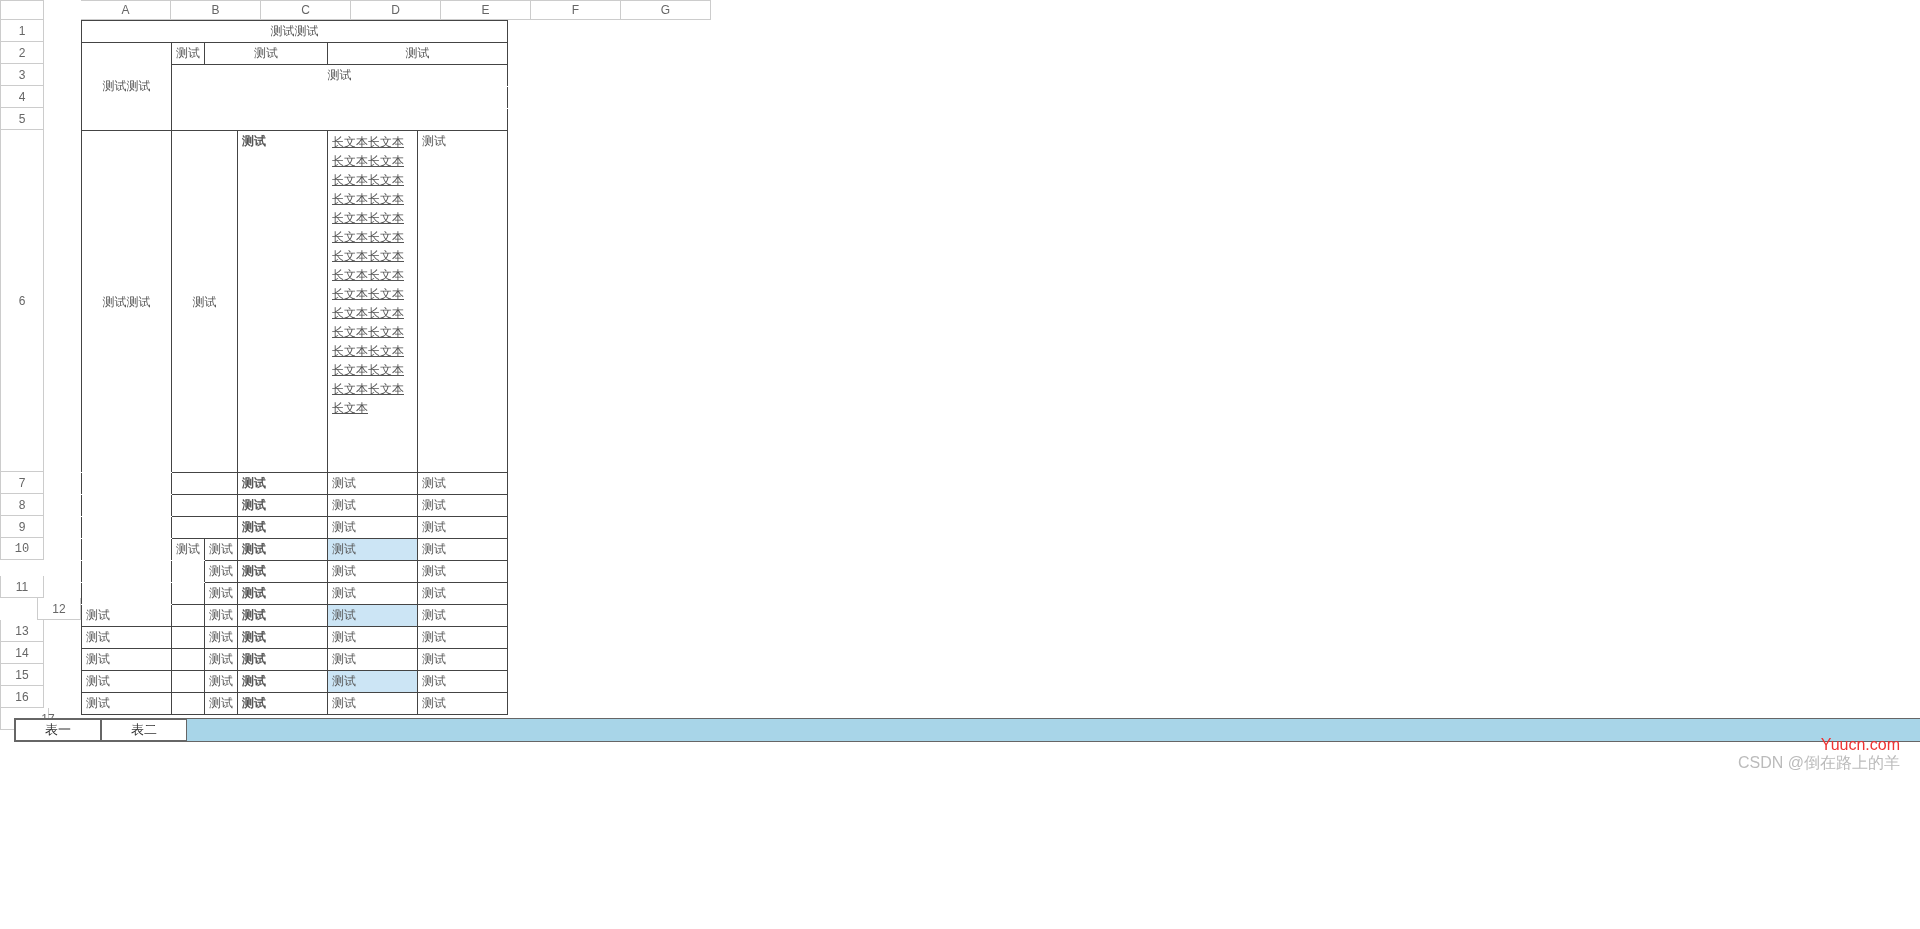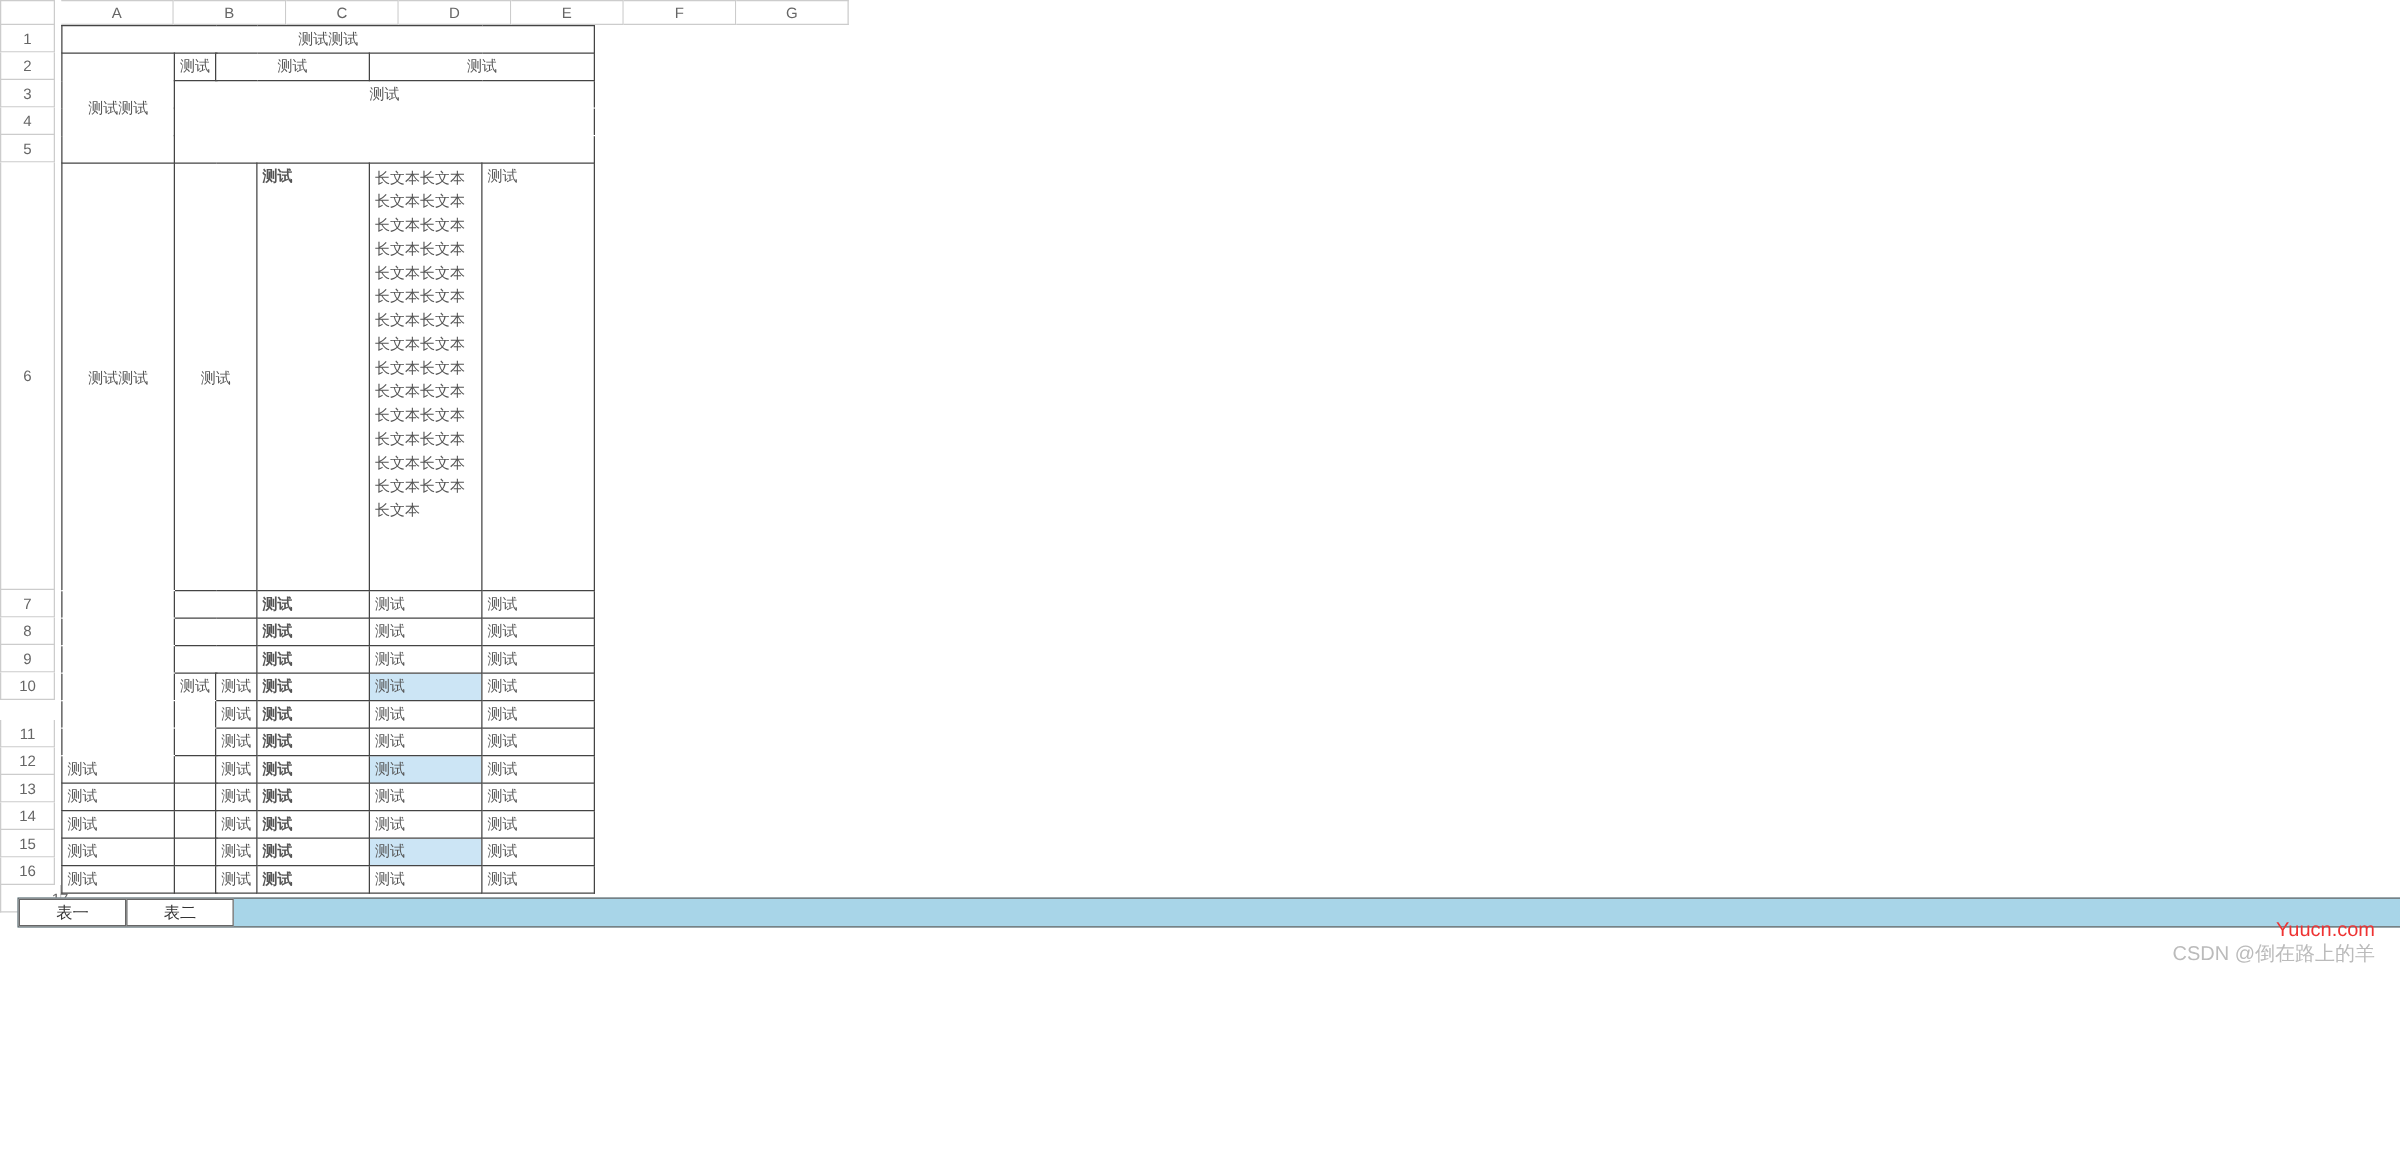--- a/index.html
+++ b/index.html
@@ -10,21 +10,21 @@
 .corner { width: 44px; height: 20px; border: 1px solid #ccc; background: #fff; }
 .row-header { width: 44px; border: 1px solid #ccc; border-top: none; background: #fff; text-align: center; color: #666; font-size: 12px; display: flex; align-items: center; justify-content: center; }
 .col-headers { display: flex; }
 .col-header { height: 20px; border: 1px solid #ccc; border-left: none; background: #fff; text-align: center; color: #666; font-size: 12px; display: flex; align-items: center; justify-content: center; }
 .grid-body { position: relative; }
 table.datagrid { border-collapse: collapse; position: absolute; left: 0; top: 0; }
 table.datagrid td { border: 1px solid #444; padding: 2px 4px; font-size: 12px; color: #555; vertical-align: top; overflow: hidden; }
 .center { text-align: center; vertical-align: middle !important; }
 .bold { font-weight: bold; color: #333; }
 .hl { background: #cce5f5; }
-.longtext { line-height: 19px; white-space: normal; word-break: break-all; }
+.longtext { line-height: 19px; white-space: normal; word-break: break-all; text-decoration: underline; }
 .tabs-fixedrow { position: absolute; top: 718px; left: 14px; width: 100%; height: 24px; display: flex; background: #a8d5e8; border: 1px solid #666; }
 .tab { width: 86px; height: 22px; border: 1px solid #666; background: #fff; text-align: center; line-height: 20px; font-size: 13px; cursor: pointer; }
 .watermark { position: absolute; right: 20px; bottom: 175px; color: #e33; font-size: 16px; pointer-events: none; }
 .credit { position: absolute; right: 20px; bottom: 155px; color: #bbb; font-size: 16px; pointer-events: none; }
 </style>
 </head>
 <body>
 
 <div class="spreadsheet">
   <div class="sheet-area">
@@ -34,23 +34,23 @@
 
     <div class="row-header" style="height: 22px;">1</div>
         <div class="row-header" style="height: 22px;">2</div>
         <div class="row-header" style="height: 22px;">3</div>
         <div class="row-header" style="height: 22px;">4</div>
         <div class="row-header" style="height: 22px;">5</div>
         <div class="row-header" style="height: 342px;">6</div>
         <div class="row-header" style="height: 22px;">7</div>
         <div class="row-header" style="height: 22px;">8</div>
         <div class="row-header" style="height: 22px;">9</div>
-        <div class="row-header" style="height: 22px;">10</div>
+        <div class="row-header" style="height: 22px; font-family: Liberation Mono, monospace;">10</div>
         <div class="row-header" style="height: 22px; margin-top: 16px;">11</div>
-        <div class="row-header" style="height: 22px;">12</div>
+        <div class="row-header" style="height: 22px; margin-left: 37px;">12</div>
         <div class="row-header" style="height: 22px;">13</div>
         <div class="row-header" style="height: 22px;">14</div>
         <div class="row-header" style="height: 22px;">15</div>
         <div class="row-header" style="height: 22px;">16</div>
         <div class="row-header" style="height: 22px; padding-left: 47px;">17</div>
       </div>
     <div>
 
       <div class="col-headers">
           <div class="col-header" style="width: 90px;">A</div>

